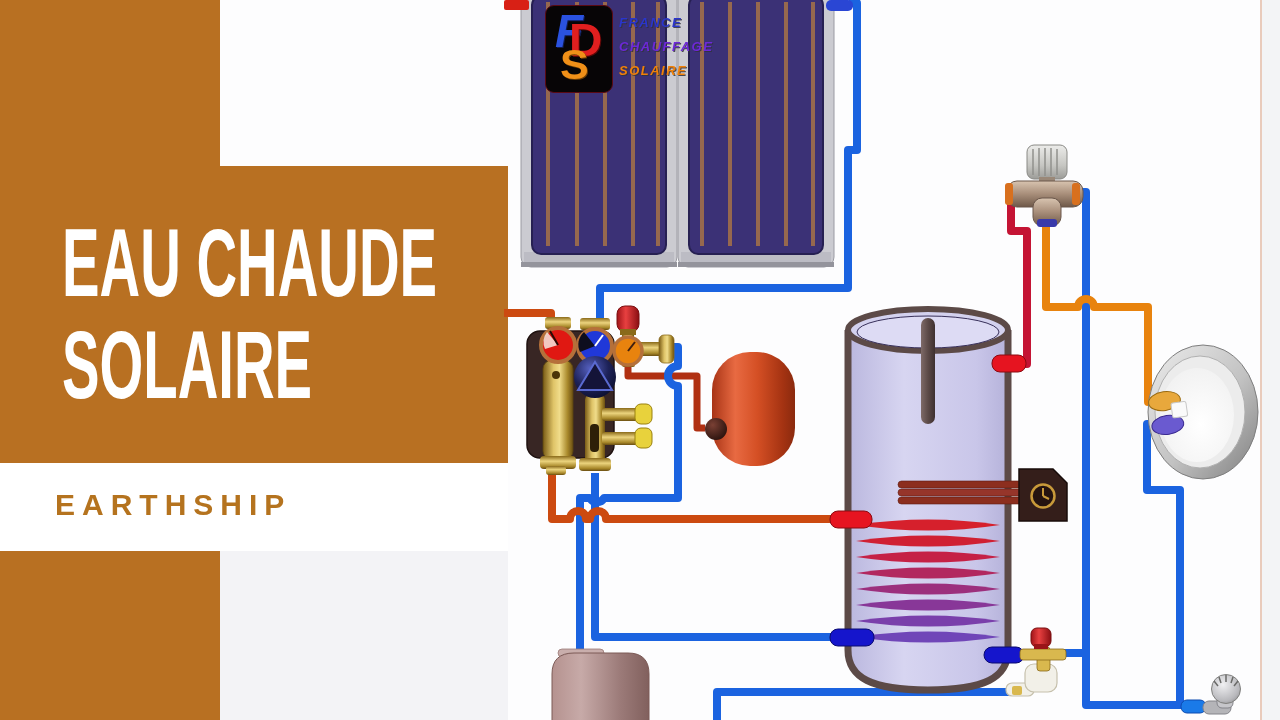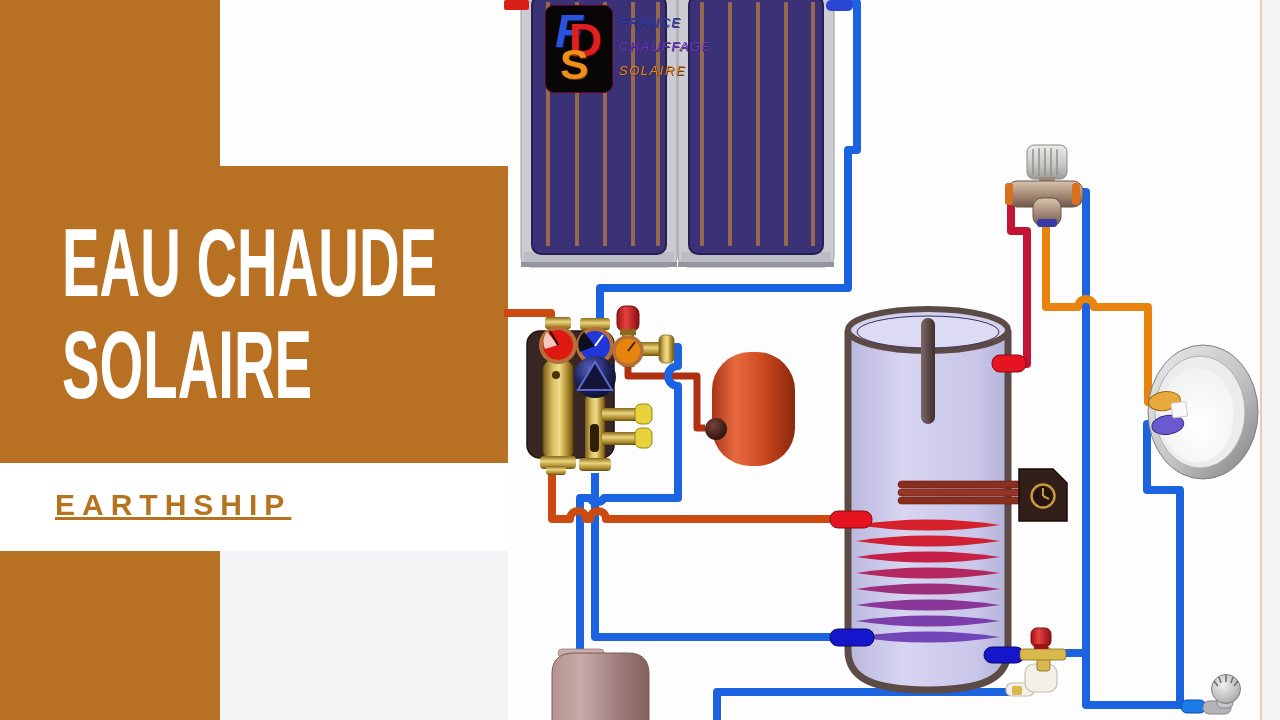--- a/index.html
+++ b/index.html
@@ -11,28 +11,28 @@
   .blk-tl{left:0;top:0;width:220px;height:166px;}
   .blk-main{left:0;top:166px;width:508px;height:297px;}
   .band-white{left:0;top:463px;width:508px;height:88px;background:#ffffff;}
   .blk-bl{left:0;top:551px;width:220px;height:169px;}
   .blk-bg{left:220px;top:551px;width:288px;height:169px;}
   .right-strip{left:1260px;top:0;width:20px;height:720px;background:#f3f4f6;border-left:2px solid #e9cbbc;}
   svg.diagram{position:absolute;left:0;top:0;z-index:2;}
   .overlay{position:absolute;z-index:3;}
   .title{left:62px;top:212px;color:#fff;font-weight:700;font-size:97px;line-height:102px;
          transform:scaleX(0.58);transform-origin:0 0;white-space:nowrap;letter-spacing:0px;}
-  .subtitle{left:55px;top:488px;color:#b5731e;font-weight:700;font-size:30px;letter-spacing:7px;text-decoration:underline;}
+  .subtitle{left:55px;top:488px;color:#b5731e;font-weight:700;font-size:30px;letter-spacing:7px;}
   .logo-box{left:545px;top:5px;width:66px;height:86px;background:#070506;border:1px solid #5a0a14;
             border-radius:9px;overflow:visible;}
   .mono{position:absolute;font-weight:700;line-height:1;}
   .mono-f{left:9px;top:2px;font-size:46px;font-style:italic;color:#2a52e0;text-shadow:1px 1px 0 #101c4e;}
   .mono-d{left:23px;top:11px;font-size:46px;color:#e01f1f;text-shadow:1px 1px 0 #5a0808;}
   .mono-s{left:14px;top:37px;font-size:43px;color:#f09018;text-shadow:1px 1px 0 #6a3c04;}
-  .brand{position:absolute;font-weight:400;font-style:italic;font-size:13px;letter-spacing:1.5px;
+  .brand{position:absolute;font-weight:700;font-style:italic;font-size:13px;letter-spacing:1.5px;
          text-shadow:1px 1px 0 rgba(50,50,60,.85);white-space:nowrap;}
   .brand-1{left:619px;top:15px;color:#2a35cc;}
   .brand-2{left:619px;top:39px;color:#6d28d9;}
   .brand-3{left:619px;top:63px;color:#f08008;}
 </style>
 </head>
 <body>
 
 <div class="page">
 

